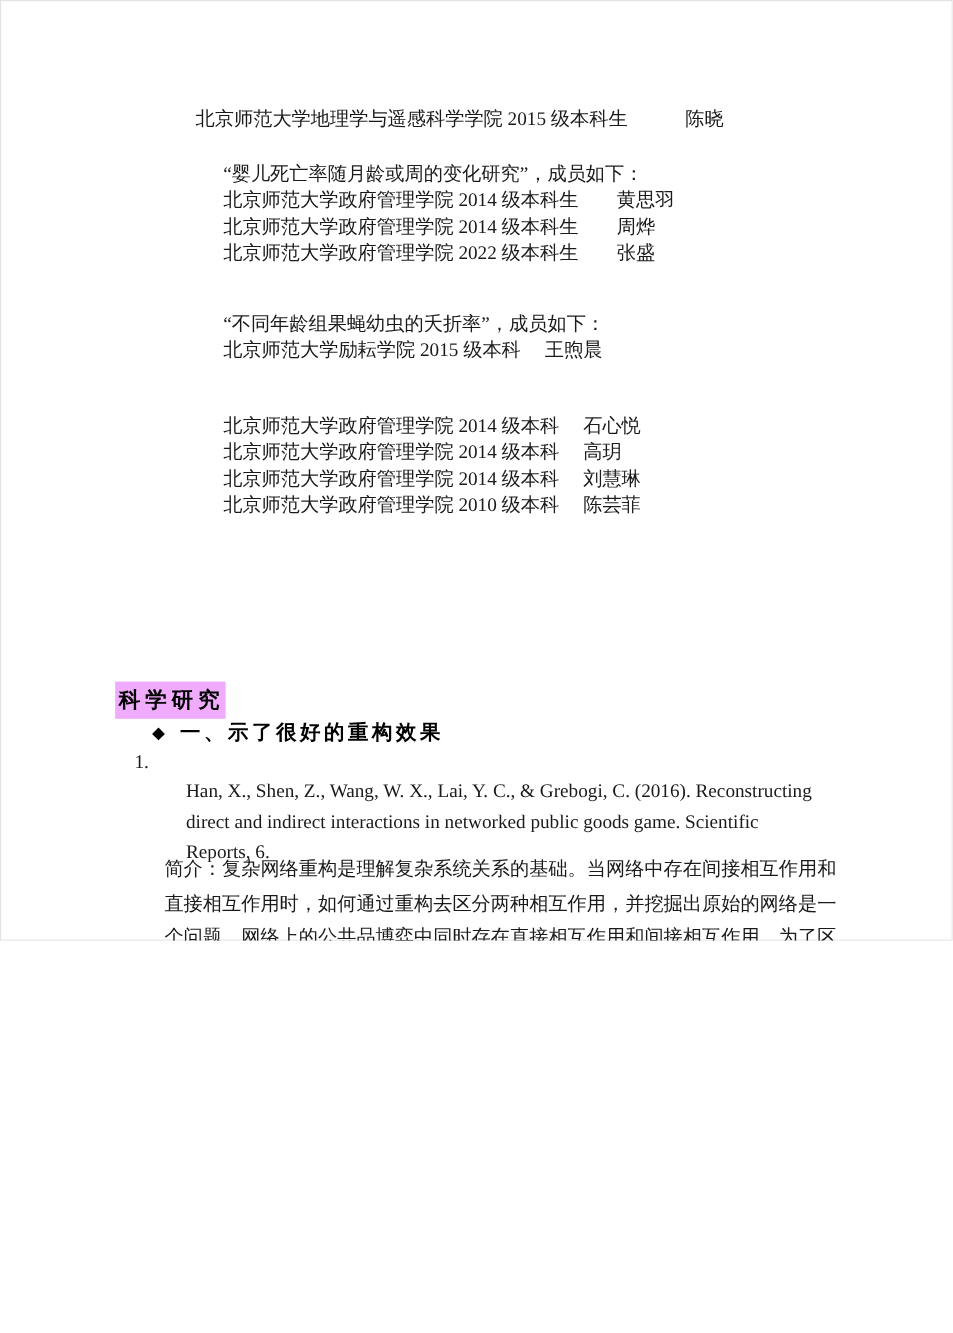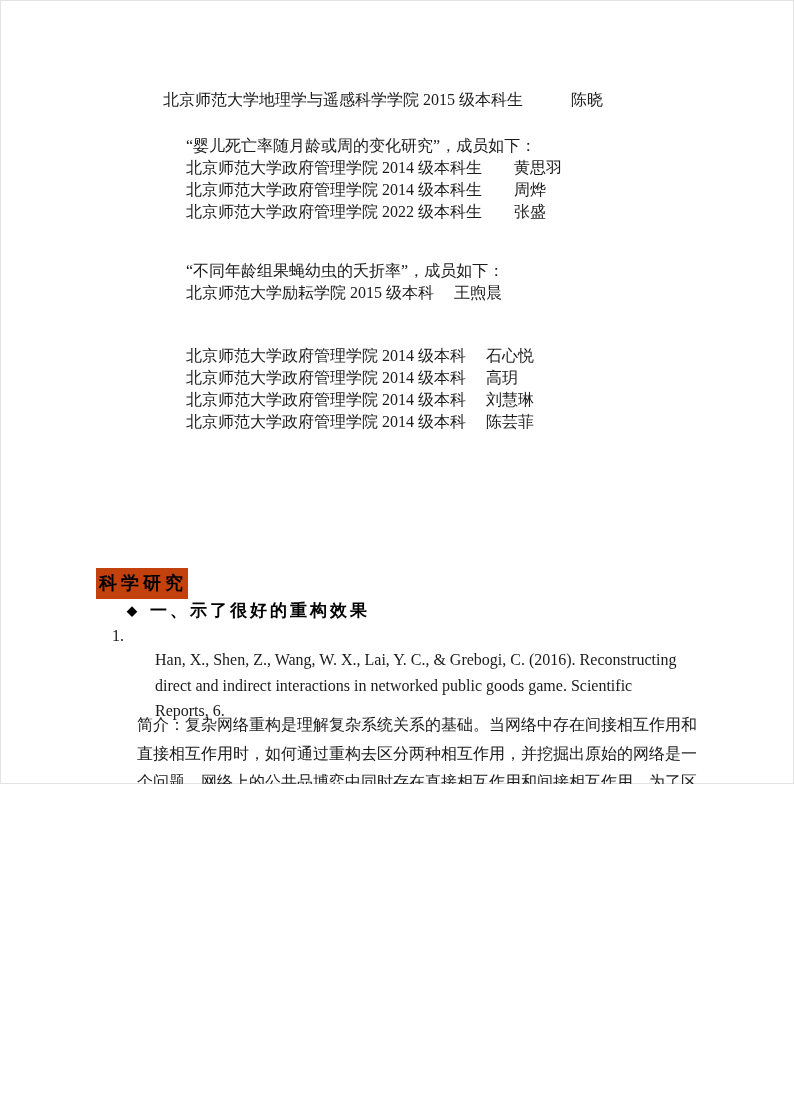--- a/index.html
+++ b/index.html
@@ -85,25 +85,25 @@
 
   <div class="abs group g2">
     <div>“不同年龄组果蝇幼虫的夭折率”，成员如下：</div>
     <div>北京师范大学励耘学院 2015 级本科　 王煦晨</div>
   </div>
 
   <div class="abs group g3">
     <div>北京师范大学政府管理学院 2014 级本科　 石心悦</div>
     <div>北京师范大学政府管理学院 2014 级本科　 高玥</div>
     <div>北京师范大学政府管理学院 2014 级本科　 刘慧琳</div>
-    <div>北京师范大学政府管理学院 2014 级本科　 陈芸菲</div>
+    <div>北京师范大学政府管理学院 2010 级本科　 陈芸菲</div>
   </div>
 
 
-  <div class="abs sec-title" style="background-color: #c2410c;">科学研究</div>
+  <div class="abs sec-title" style="background-color: #f0abfc;">科学研究</div>
 
   <div class="abs sub-head">
     <span class="diamond">◆</span>
     <span class="sub-label">一、示了很好的重构效果</span>
   </div>
 
   <div class="abs citation">
     <span class="cite-num">1.</span>
     <span class="cite-body">Han, X., Shen, Z., Wang, W. X., Lai, Y. C., &amp; Grebogi, C. (2016). Reconstructing
 direct and indirect interactions in networked public goods game. Scientific

